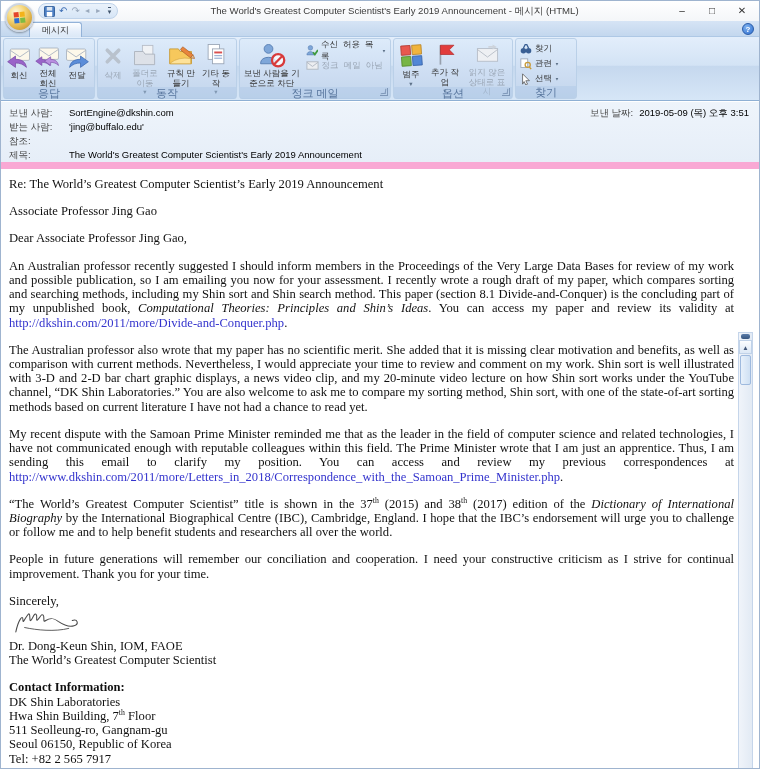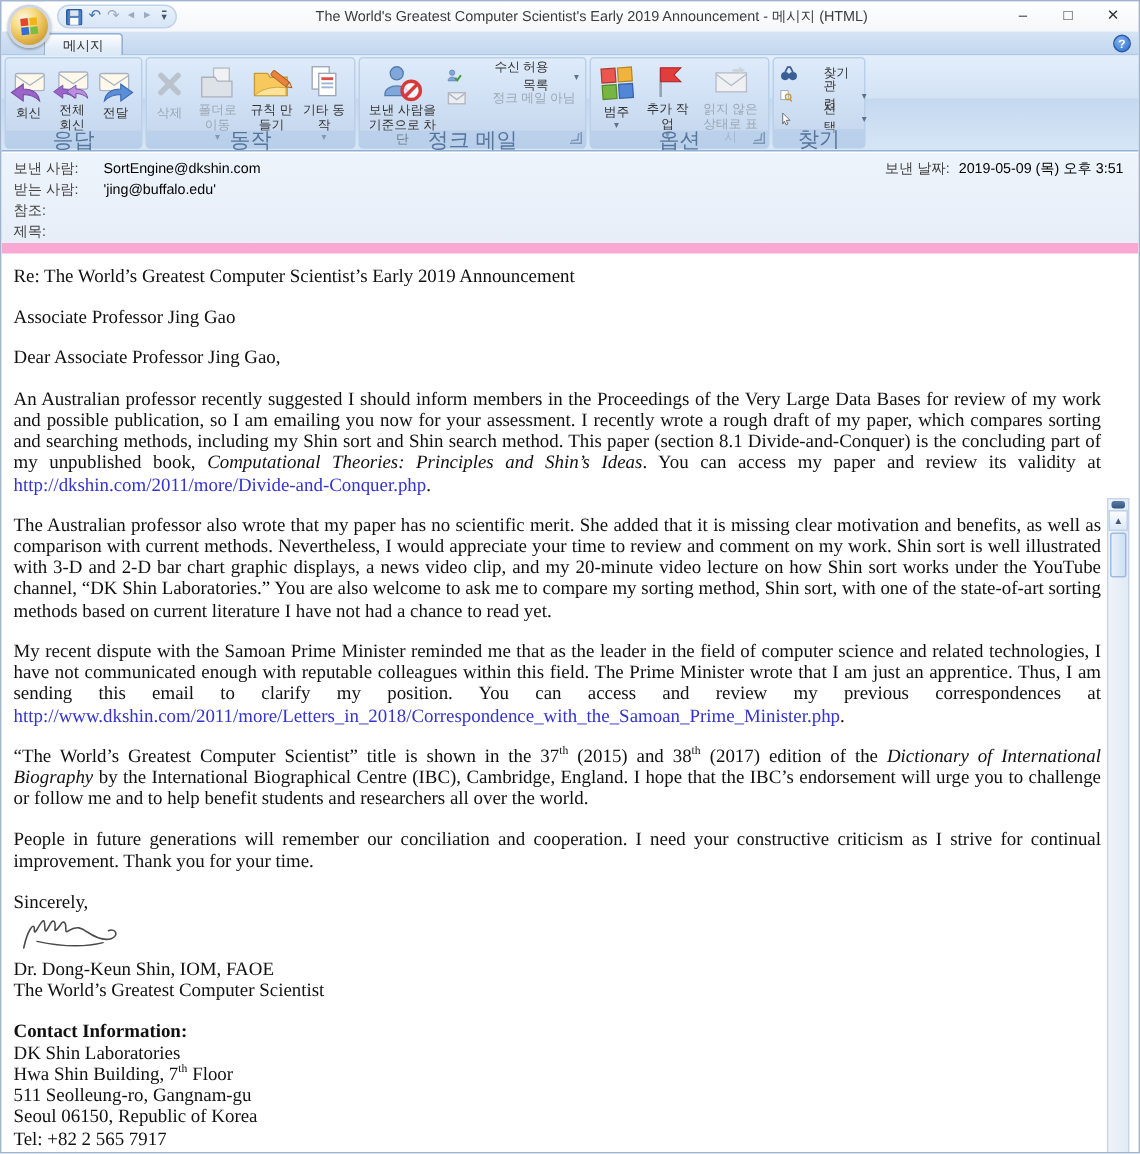--- a/index.html
+++ b/index.html
@@ -65,33 +65,33 @@
     border-bottom:1px solid #8fb0d4;
     display:flex; align-items:flex-start; gap:2px; padding:1px 0 0 2px;
   }
   .rgroup {
     position:relative; height:61px; border:1px solid #bad0e8; border-radius:3px;
     background:linear-gradient(#ddebfa,#cdddf2 60%,#c3d6ec);
     display:flex; flex-direction:column;
   }
   .rbody { flex:1; display:flex; align-items:flex-start; padding:1px 1px 0 1px; }
   .rcaption {
-    height:12px; font-size:14px; color:#56749c; text-align:center; line-height:12px;
+    height:12px; font-size:11px; color:#56749c; text-align:center; line-height:12px;
     background:rgba(173,199,230,.45); border-radius:0 0 2px 2px;
   }
   .rlarge {
     border:none; background:transparent; height:47px; padding:1px 2px 0 2px;
     display:flex; flex-direction:column; align-items:center; justify-content:flex-start;
     font-family:inherit; font-size:8.5px; color:#333; line-height:1.12; text-align:center; cursor:default;
   }
   .rlarge .ric { height:30px; display:flex; align-items:center; }
   .rlarge.dis { color:#9aa6b5; }
   .rsmall {
-    border:none; background:transparent; height:15px; display:flex; align-items:center; gap:17px;
-    font-family:Liberation Serif, serif; font-size:8.5px; color:#333; padding:0 3px; cursor:default; text-align:right;
+    border:none; background:transparent; height:15px; display:flex; align-items:center; gap:3px;
+    font-family:Liberation Mono, monospace; font-size:8.5px; color:#333; padding:0 3px; cursor:default; text-align:left;
   }
   .rsmall.dis { color:#9aa6b5; }
   .caret { font-size:6.5px; color:#5d7188; }
   .launcher {
     position:absolute; right:2px; bottom:2px; width:8px; height:8px;
     border-right:1px solid #7e97b8; border-bottom:1px solid #7e97b8;
   }
   .launcher::after {
     content:""; position:absolute; right:1px; bottom:1px; width:4px; height:4px;
     border-right:1px solid #7e97b8; border-bottom:1px solid #7e97b8; transform:skew(-8deg,-8deg);
@@ -384,20 +384,21 @@
     <div class="hrow">
       <span class="hlabel">받는 사람:</span>
       <span class="hvalue">'jing@buffalo.edu'</span>
     </div>
     <div class="hrow">
       <span class="hlabel">참조:</span>
       <span class="hvalue"></span>
     </div>
     <div class="hrow">
       <span class="hlabel">제목:</span>
+      <span class="hvalue">The World's Greatest Computer Scientist's Early 2019 Announcement</span>
     </div>
     <div class="sentdate">
       <span class="hlabel" style="width:auto">보낸 날짜:</span>
       <span class="hvalue">2019-05-09 (목) 오후 3:51</span>
     </div>
   </div>
 
   <div class="bodywrap">
     <div class="bodycontent">
         <div class="para"><span>Re: The World’s Greatest Computer Scientist’s Early 2019 Announcement</span></div>

